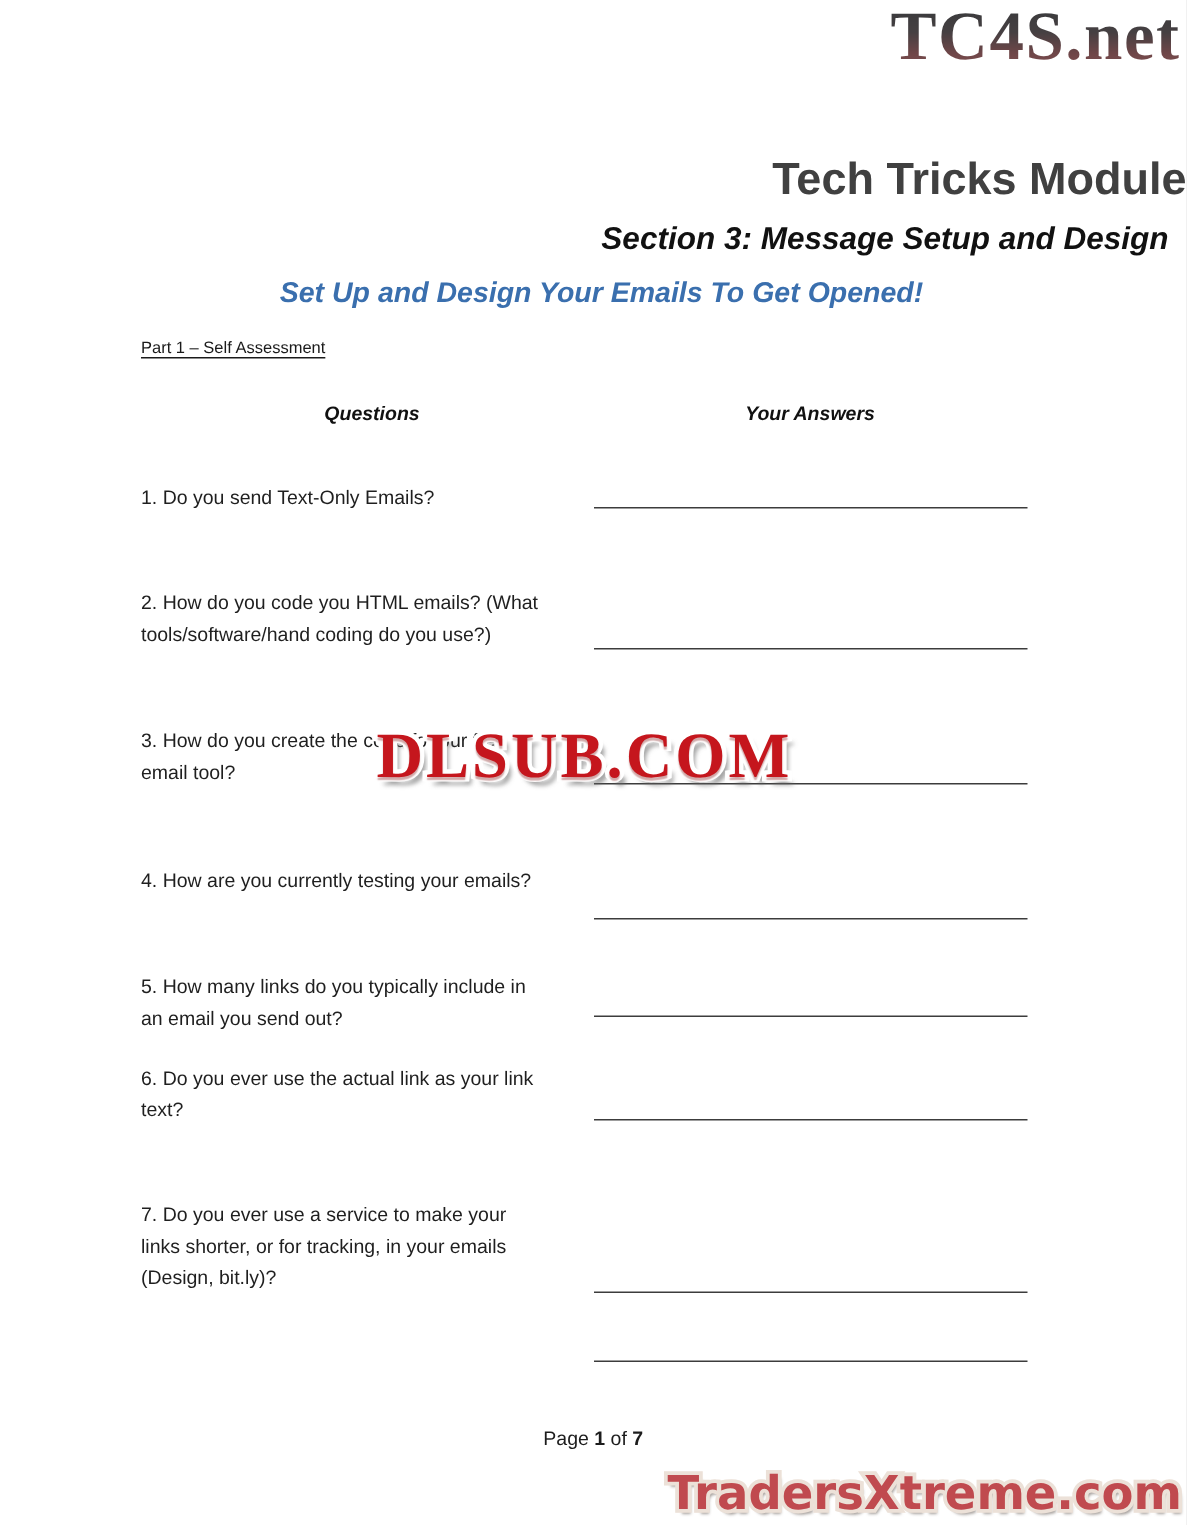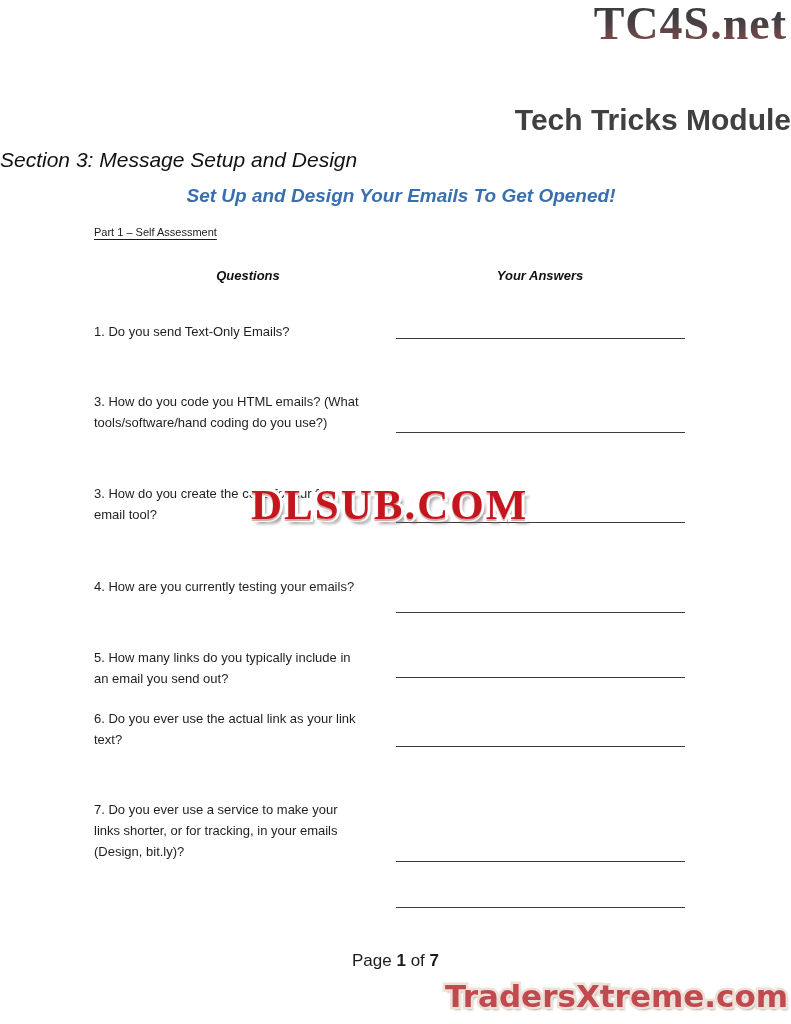--- a/index.html
+++ b/index.html
@@ -73,22 +73,22 @@
       -webkit-background-clip:text; background-clip:text; color:transparent;
     }
   }
 
   
   .title {
     position:absolute; left:0; right:0; top:103px; text-align:right;
     font-size:30px; font-weight:bold; color:#404040;
   }
   .subtitle {
-    position:absolute; left:0; right:0; top:148px; text-align:left;
-    font-size:21px; font-weight:normal; font-style:italic; color:#111;
+    position:absolute; left:0; right:12px; top:148px; text-align:right;
+    font-size:21px; font-weight:bold; font-style:italic; color:#111;
   }
   .tagline {
     position:absolute; left:0; right:0; top:185px; text-align:center;
     font-size:19px; font-weight:bold; font-style:italic; color:#3a6fae;padding-left:11px;
   }
   .part-heading {
     position:absolute; left:94px; top:226px;
     font-size:11px; color:#1a1a1a;
     text-decoration:underline; text-underline-offset:3px;
   }
@@ -131,21 +131,21 @@
     right:3px; top:978px;
     font-family:"DejaVu Sans", sans-serif; font-weight:bold; font-size:31px;
     line-height:1.2;
   }
   .wm-traders .wm-stroke { -webkit-text-stroke:5px #ece1d8; color:#ece1d8; text-shadow:2px 3px 2px rgba(120,110,105,.65); }
   .wm-traders .wm-fill { color:#c04a4f; }
 
   
   .footer {
     position:absolute; left:0; right:0; top:951px; text-align:center;
-    font-size:17px; color:#1c1c1c;
+    font-size:13px; color:#1c1c1c;
   }
   .footer .b { font-weight:bold; }
 </style>
 </head>
 <body>
 
 <div class="page">
 
 
   <div class="tc4s">TC4S.net</div>
@@ -155,21 +155,21 @@
   <div class="tagline">Set Up and Design Your Emails To Get Opened!</div>
 
   <div class="part-heading">Part 1 – Self Assessment</div>
   <div class="col-header col-questions">Questions</div>
   <div class="col-header col-answers">Your Answers</div>
 
   <div class="question q1">
     <div>1. Do you send Text-Only Emails?</div>
   </div>
   <div class="question q2">
-    <div>3. How do you code you HTML emails? (What</div>
+    <div>2. How do you code you HTML emails? (What</div>
     <div>tools/software/hand coding do you use?)</div>
   </div>
   <div class="question q3">
     <div>3. How do you create the code for our free</div>
     <div>email tool?</div>
   </div>
   <div class="question q4">
     <div>4. How are you currently testing your emails?</div>
   </div>
   <div class="question q5">

